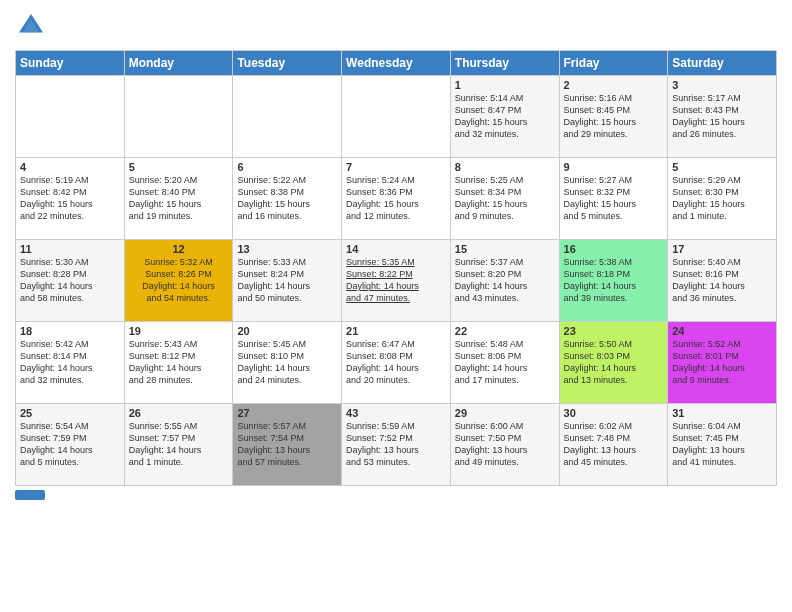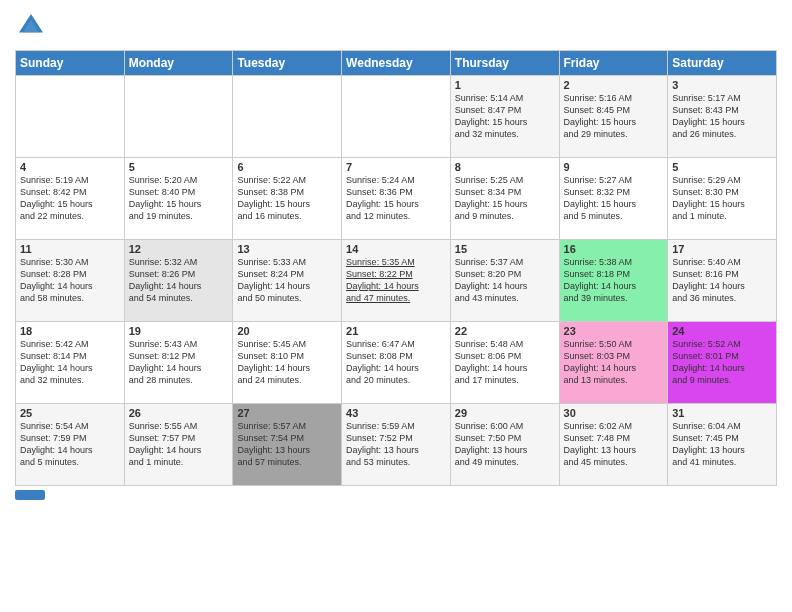--- a/index.html
+++ b/index.html
@@ -225,21 +225,21 @@
           </td>
         </tr>
         <tr>
           <td style="background: rgb(245, 245, 245);">
             <span class="day-num">11</span>
             <div class="day-info" style="white-space: pre-line;">Sunrise: 5:30 AM
 Sunset: 8:28 PM
 Daylight: 14 hours
 and 58 minutes.</div>
           </td>
-          <td style="background: #e5e5e5;">
+          <td style="background: #eab308; text-align: center;">
             <span class="day-num">12</span>
             <div class="day-info" style="white-space: pre-line;">Sunrise: 5:32 AM
 Sunset: 8:26 PM
 Daylight: 14 hours
 and 54 minutes.</div>
           </td>
           <td style="background: rgb(245, 245, 245);">
             <span class="day-num">13</span>
             <div class="day-info" style="white-space: pre-line;">Sunrise: 5:33 AM
 Sunset: 8:24 PM
@@ -304,21 +304,21 @@
 Daylight: 14 hours
 and 20 minutes.</div>
           </td>
           <td style="background: rgb(255, 255, 255);">
             <span class="day-num">22</span>
             <div class="day-info" style="white-space: pre-line;">Sunrise: 5:48 AM
 Sunset: 8:06 PM
 Daylight: 14 hours
 and 17 minutes.</div>
           </td>
-          <td style="background: #f9a8d4; margin-left: 32px;">
+          <td style="background: #bef264; margin-left: 32px;">
             <span class="day-num">23</span>
             <div class="day-info" style="white-space: pre-line;">Sunrise: 5:50 AM
 Sunset: 8:03 PM
 Daylight: 14 hours
 and 13 minutes.</div>
           </td>
           <td style="background: #d946ef;">
             <span class="day-num">24</span>
             <div class="day-info" style="white-space: pre-line;">Sunrise: 5:52 AM
 Sunset: 8:01 PM

